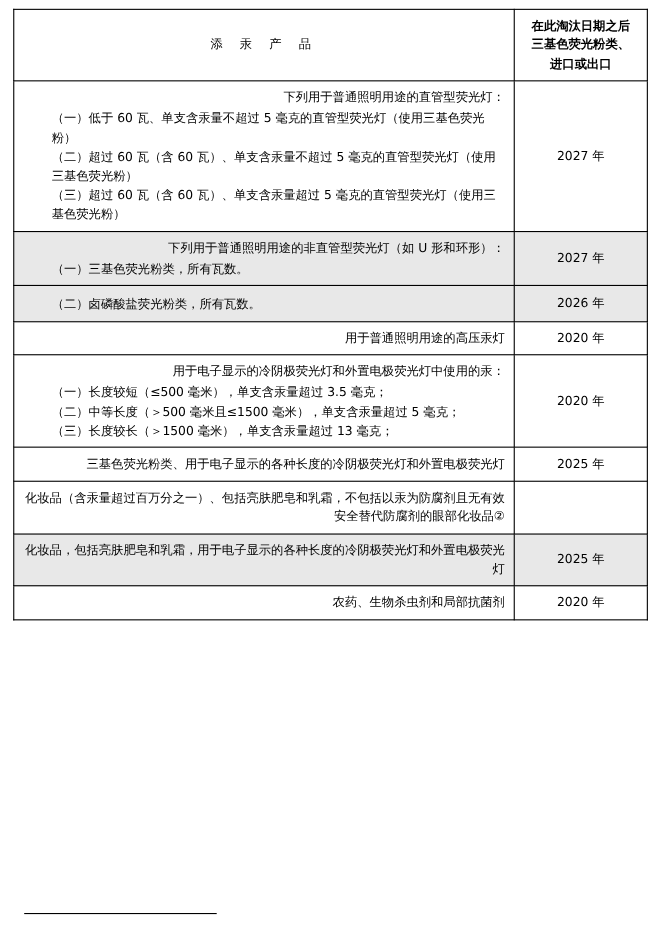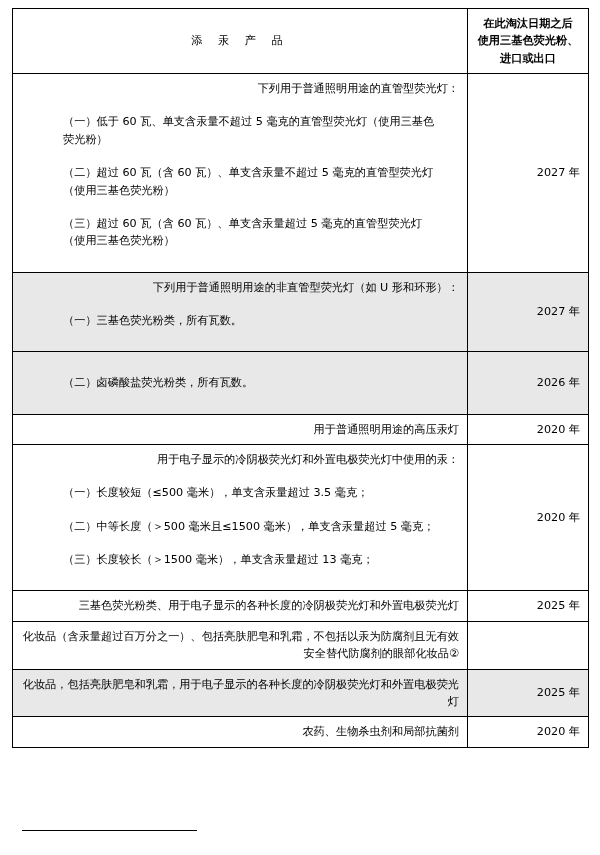--- a/index.html
+++ b/index.html
@@ -47,31 +47,31 @@
     margin-left: 16px;
   }
   .hdr-right {
     font-size: 11.6px;
     line-height: 1.75;
     font-weight: bold;
   }
   .hdr-right div { white-space: nowrap; }
   .shaded { background: #e8e8e8; }
   .date-cell {
-    text-align: right;
+    text-align: center;
     white-space: nowrap;
   }
   .lead { margin: 0; text-align: right; }
   ul.items {
     list-style: none;
     margin: 2px 0 0 0;
     padding: 0 0 0 26px;
   }
   ul.items li {
-    margin: 16px;
+    margin: 0;
     padding: 0;
     text-indent: 0;
   }
   ul.items.tight li { line-height: 1.55; }
   .footnote-wrap {
     position: absolute;
     left: 12px;
     bottom: 14px;
     width: 576px;
   }
@@ -96,21 +96,21 @@
   <table class="main">
     <colgroup>
       <col class="col-a">
       <col class="col-b">
     </colgroup>
     <thead>
       <tr>
         <th class="hdr-left">添 汞 产 品</th>
         <th class="hdr-right">
           <div>在此淘汰日期之后</div>
-          <div>使用三基色荧光粉、</div>
+          <div>三基色荧光粉类、</div>
           <div>进口或出口</div>
         </th>
       </tr>
     </thead>
     <tbody>
 
       <tr>
         <td>
           <p class="lead">下列用于普通照明用途的直管型荧光灯：</p>
           <ul class="items">

